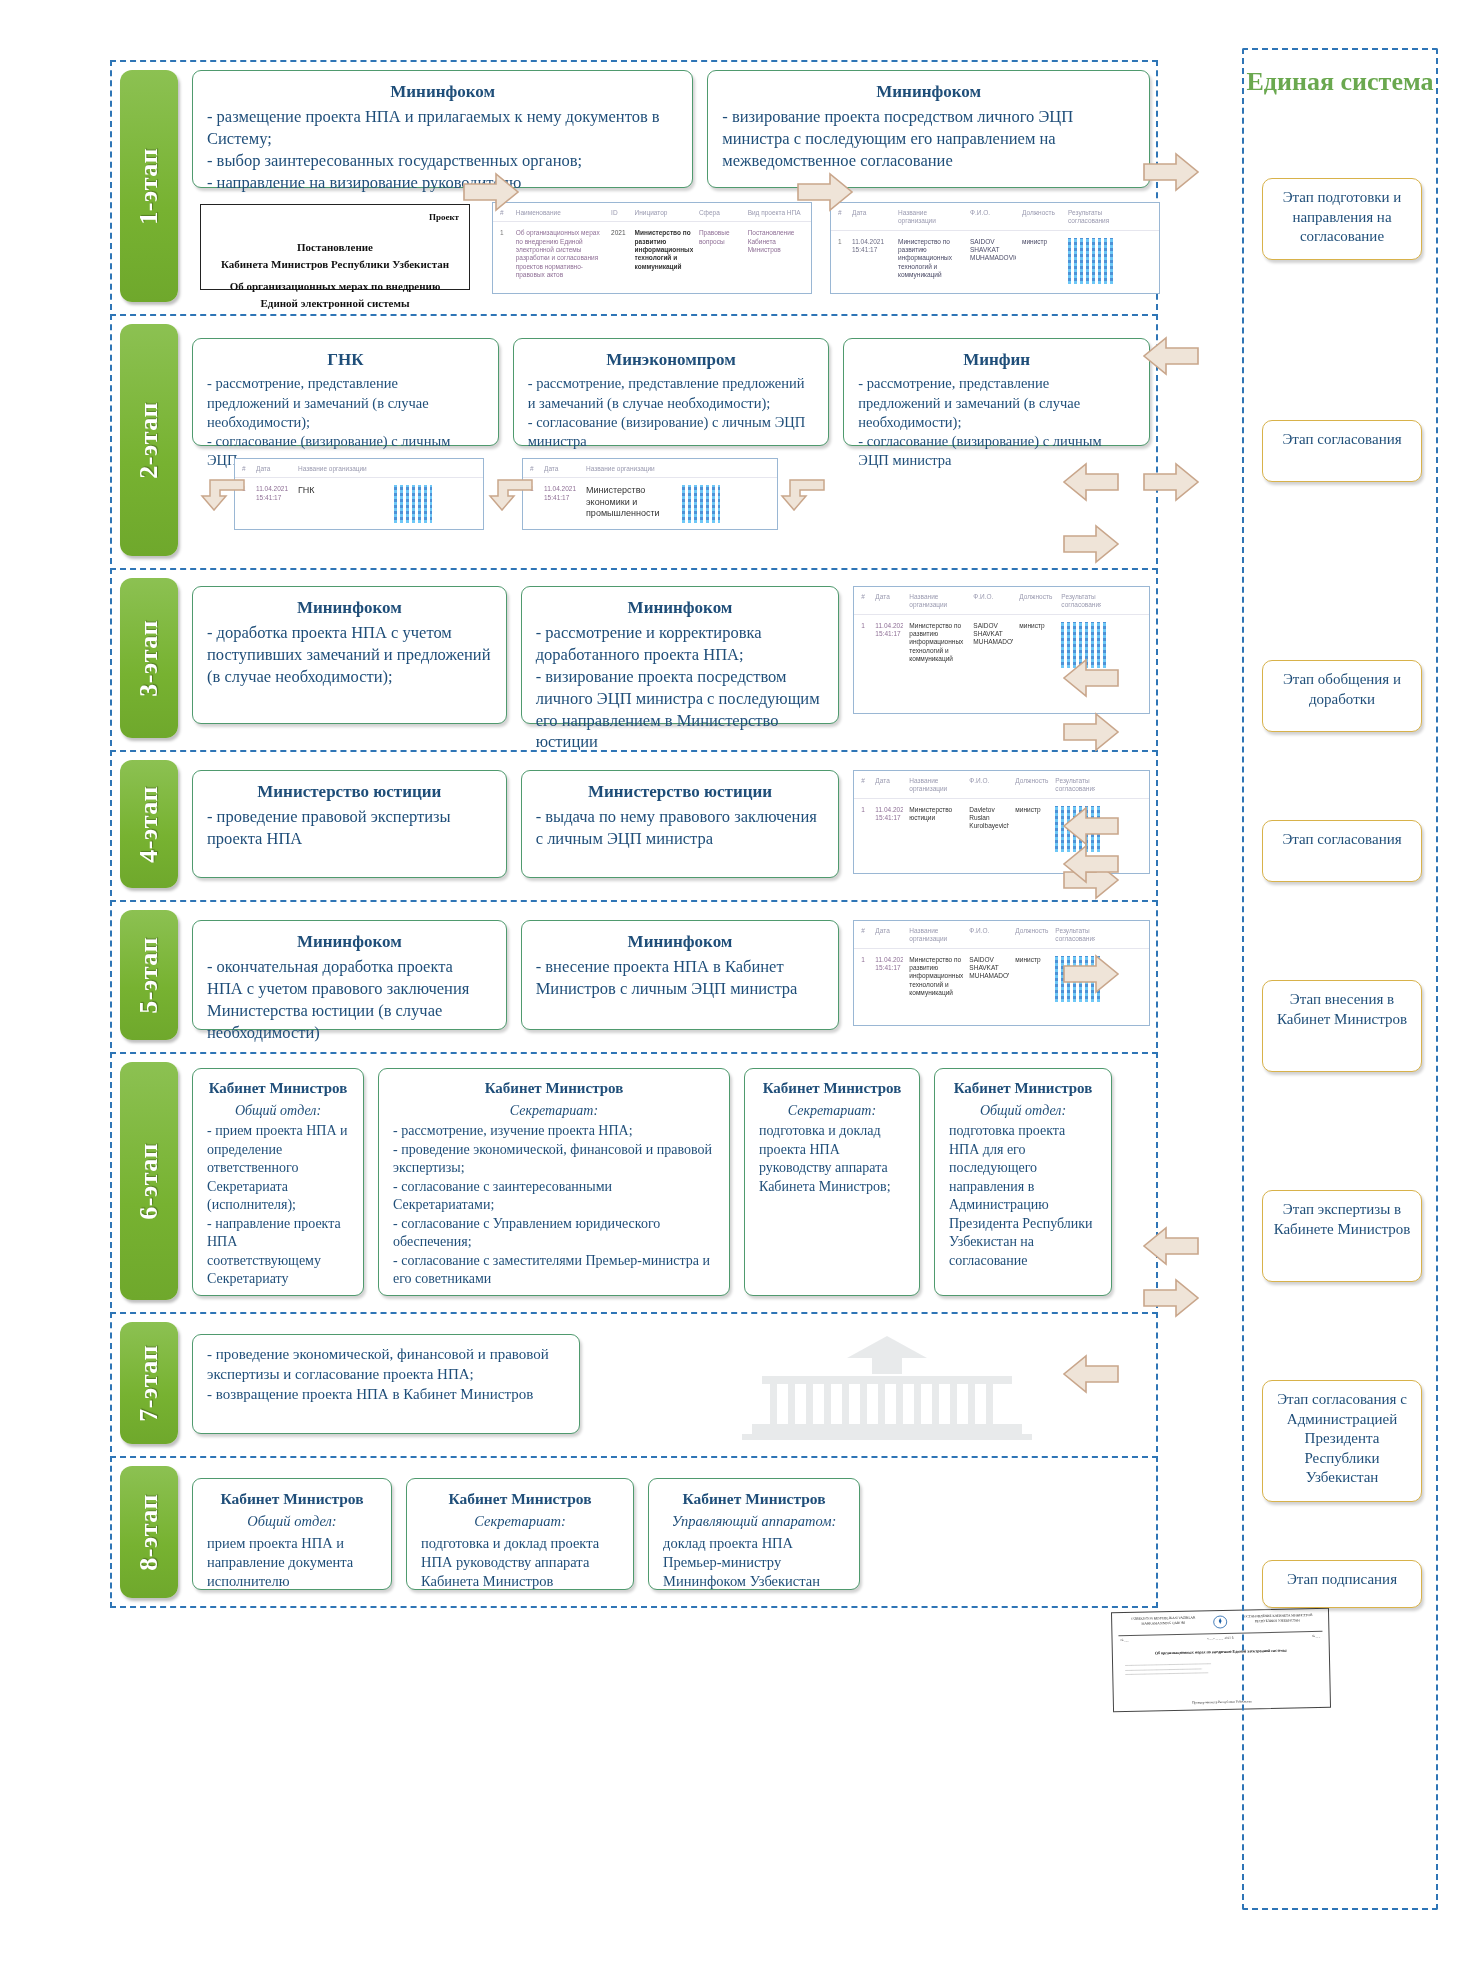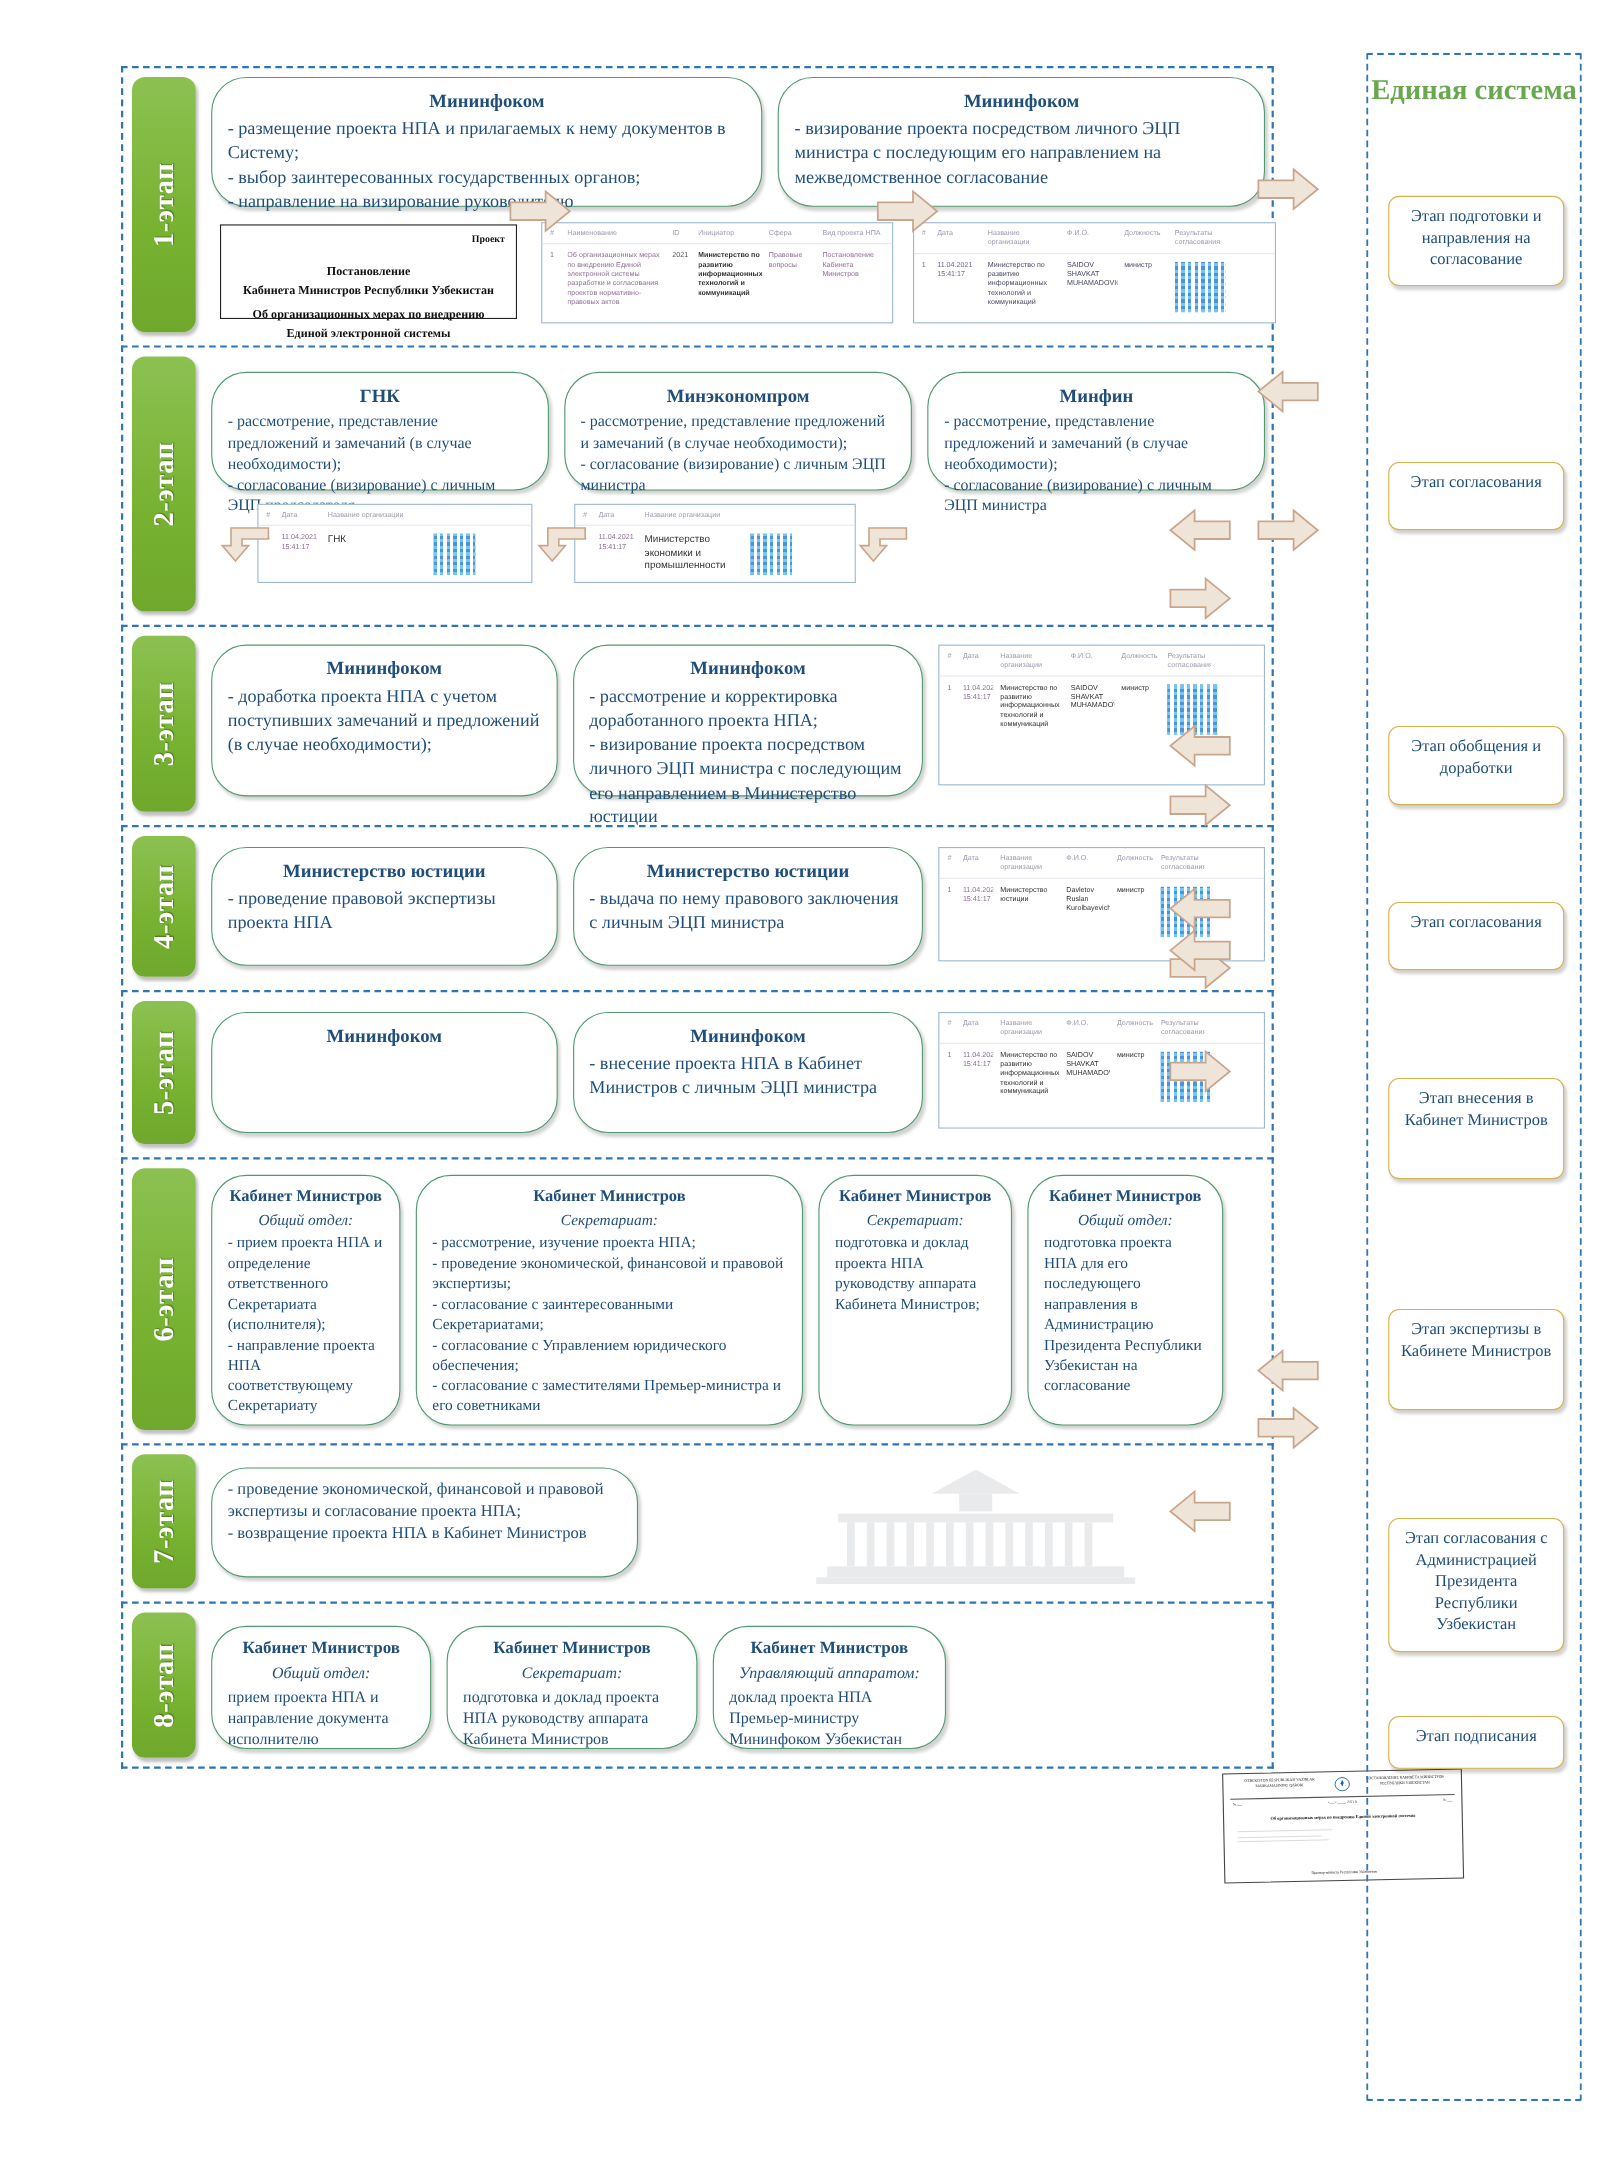--- a/index.html
+++ b/index.html
@@ -15,21 +15,21 @@
   
   .stage-tab{flex:0 0 58px;border-radius:12px;background:linear-gradient(180deg,#8cc152 0%,#77b231 60%,#6fa82c 100%);
              box-shadow:2px 3px 3px rgba(0,0,0,.25);display:flex;align-items:center;justify-content:center;margin-right:14px;}
   .stage-tab span{writing-mode:vertical-rl;transform:rotate(180deg);color:#fff;font-weight:bold;font-size:26px;letter-spacing:.5px;
                   font-family:"Liberation Serif",serif;text-shadow:1px 1px 1px rgba(0,0,0,.3);white-space:nowrap;}
 
   .stage-body{flex:1 1 auto;display:flex;flex-direction:column;min-width:0;}
   .boxrow{display:flex;gap:14px;align-items:stretch;}
 
   
-  .card{border:1.6px solid #4f9a6e;border-radius:32px;background:#fff;box-shadow:2px 3px 3px rgba(0,0,0,.18);
+  .card{border:1.6px solid #4f9a6e;border-radius:9px;background:#fff;box-shadow:2px 3px 3px rgba(0,0,0,.18);
         padding:10px 14px 12px 14px;box-sizing:border-box;font-size:16.5px;line-height:1.32;color:#1f4e79;position:relative;}
   .card .ttl{display:block;text-align:center;font-weight:bold;font-size:17px;margin-bottom:3px;}
   .card .sub{display:block;text-align:center;font-style:italic;font-size:16.5px;margin-bottom:2px;}
   .card p{margin:0;}
 
   
   .shot{border:1.4px solid #9ab7d4;background:#fff;box-sizing:border-box;overflow:hidden;position:relative;font-family:"Liberation Sans",sans-serif;}
   .shot .thead{display:flex;gap:6px;padding:6px 7px 4px;border-bottom:1px solid #e6e6ee;font-size:6.5px;color:#9a9ab0;}
   .shot .trow{display:flex;gap:6px;padding:7px 7px;font-size:6.5px;color:#8f6f96;align-items:flex-start;}
   .shot .c{overflow:hidden;line-height:1.28;}
@@ -335,20 +335,21 @@
     </div>
 
     <div class="stage-row" style="height:148px;">
       <div class="stage-tab">
         <span>5-этап</span>
       </div>
       <div class="stage-body">
         <div class="boxrow" style="height:110px;margin-top:10px;">
           <div class="card" style="width:316px;">
             <span class="ttl">Мининфоком</span>
+            <p style="white-space:pre-line">- окончательная доработка проекта НПА с учетом правового заключения Министерства юстиции (в случае необходимости)</p>
           </div>
           <div class="card" style="width:320px;">
             <span class="ttl">Мининфоком</span>
             <p style="white-space:pre-line">- внесение проекта НПА в Кабинет Министров с личным ЭЦП министра</p>
           </div>
           <div class="shot" style="width:298px;height:106px;">
             <div class="thead">
               <div class="c" style="width:8px">#</div>
               <div class="c" style="width:28px">Дата</div>
               <div class="c" style="width:54px">Название организации</div>

